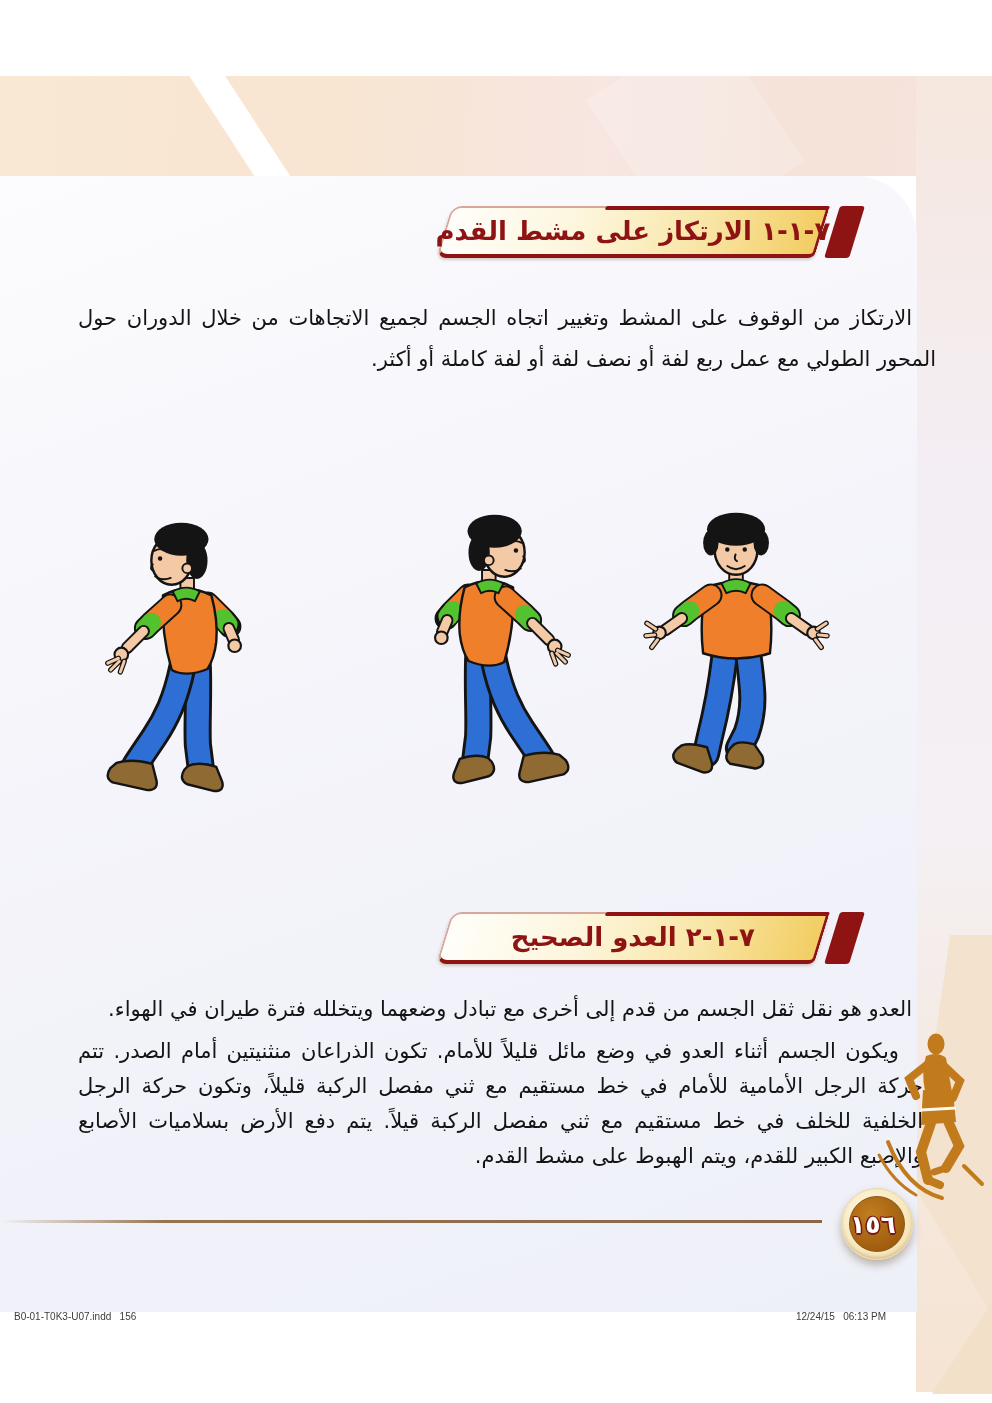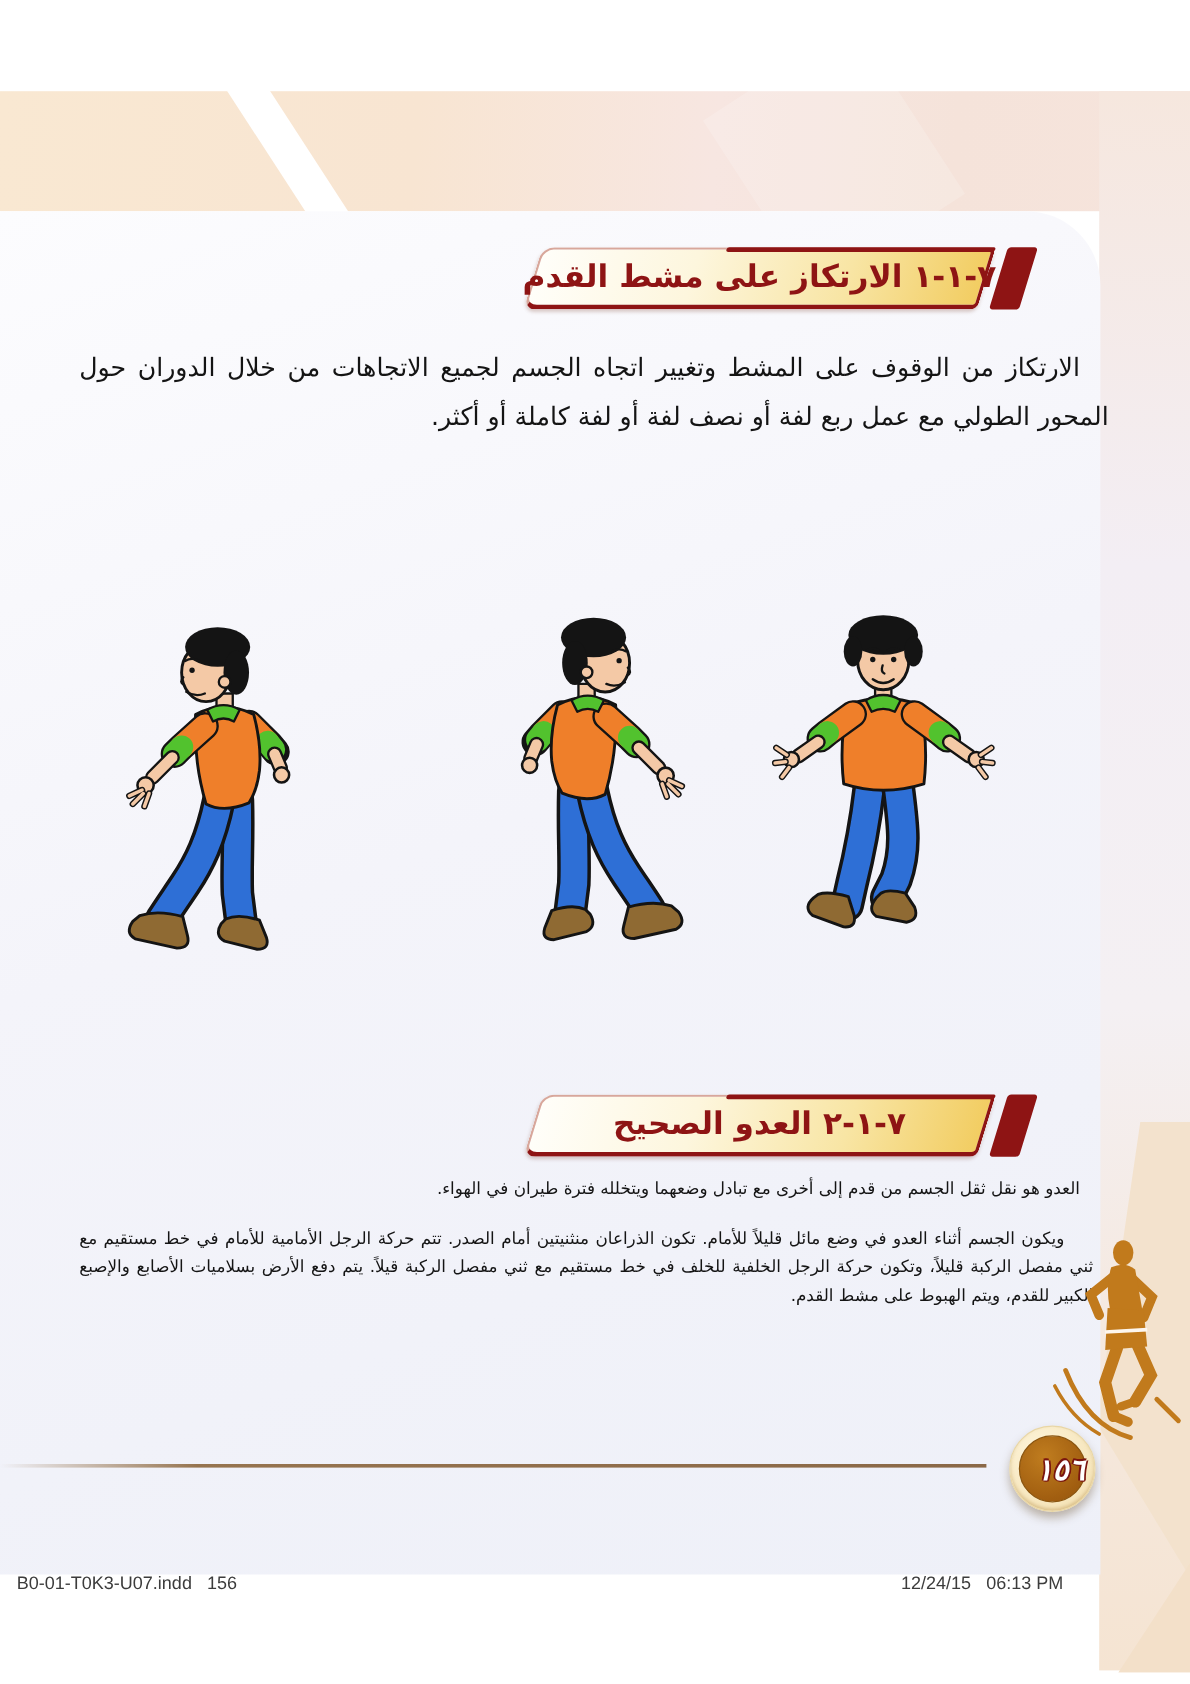--- a/index.html
+++ b/index.html
@@ -58,51 +58,51 @@
     display:flex;align-items:center;justify-content:center;
     direction:rtl;font-size:26px;font-weight:bold;color:#8e1414;
     font-family:"DejaVu Sans",sans-serif;white-space:nowrap;
   }
   .banner-slash{
     position:absolute;left:388px;top:0;width:25px;height:52px;background:#8e1414;
     transform:skewX(-17deg);transform-origin:0 0;border-radius:3px;
   }
   
   .para{
-    position:absolute;width:858px;margin:4px;direction:rtl;text-align:justify;
+    position:absolute;width:858px;margin:16px;direction:rtl;text-align:justify;
     color:#141414;font-size:21px;line-height:1.93;text-indent:24px;
     font-family:"DejaVu Sans",sans-serif;
   }
-  .para.tight{line-height:1.67;font-size:14px;}
+  .para.tight{line-height:1.67;font-size:21px;}
   
   .fig{position:absolute;}
   
   .divider{
     position:absolute;left:0;top:1044px;width:822px;height:3px;
     background:linear-gradient(to right,rgba(150,115,80,0) 0%,#96744f 20%,#8a6847 100%);
   }
   .badge-outer{
     position:absolute;left:841px;top:1012px;width:70px;height:70px;border-radius:50%;
     background:radial-gradient(circle at 35% 30%,#fdf4da,#f3dfae);
     border:1px solid #e9d6a4;
     box-shadow:0 5px 8px rgba(90,60,20,.35), inset 0 -2px 3px rgba(180,140,70,.4);
     display:flex;align-items:center;justify-content:center;
   }
   .badge-inner{
     width:54px;height:54px;border-radius:50%;
     background:radial-gradient(circle at 38% 32%,#c07d1f,#a15e10 70%,#93560e);
     border:1px solid #8a5510;
-    display:flex;align-items:center;justify-content:flex-end;font-style:italic;
+    display:flex;align-items:center;justify-content:flex-start;
   }
   .badge-num{
     font-size:25px;font-weight:bold;color:#ffffff;direction:rtl;
     text-shadow:1.5px 0 #7a150f,-1.5px 0 #7a150f,0 1.5px #7a150f,0 -1.5px #7a150f,1px 1px #7a150f,-1px -1px #7a150f;
   }
   .print-slug{
-    position:absolute;top:1311px;font-size:15px;color:#3c3c3c;
+    position:absolute;top:1311px;font-size:10px;color:#3c3c3c;
     font-family:"Liberation Sans",sans-serif;white-space:pre;
   }
   .slug-left{left:14px;}
   .slug-right{left:664px;width:222px;text-align:right;}
 </style>
 </head>
 <body>
 
 <svg style="position:absolute;width:0;height:0" aria-hidden="true">
   <defs>

